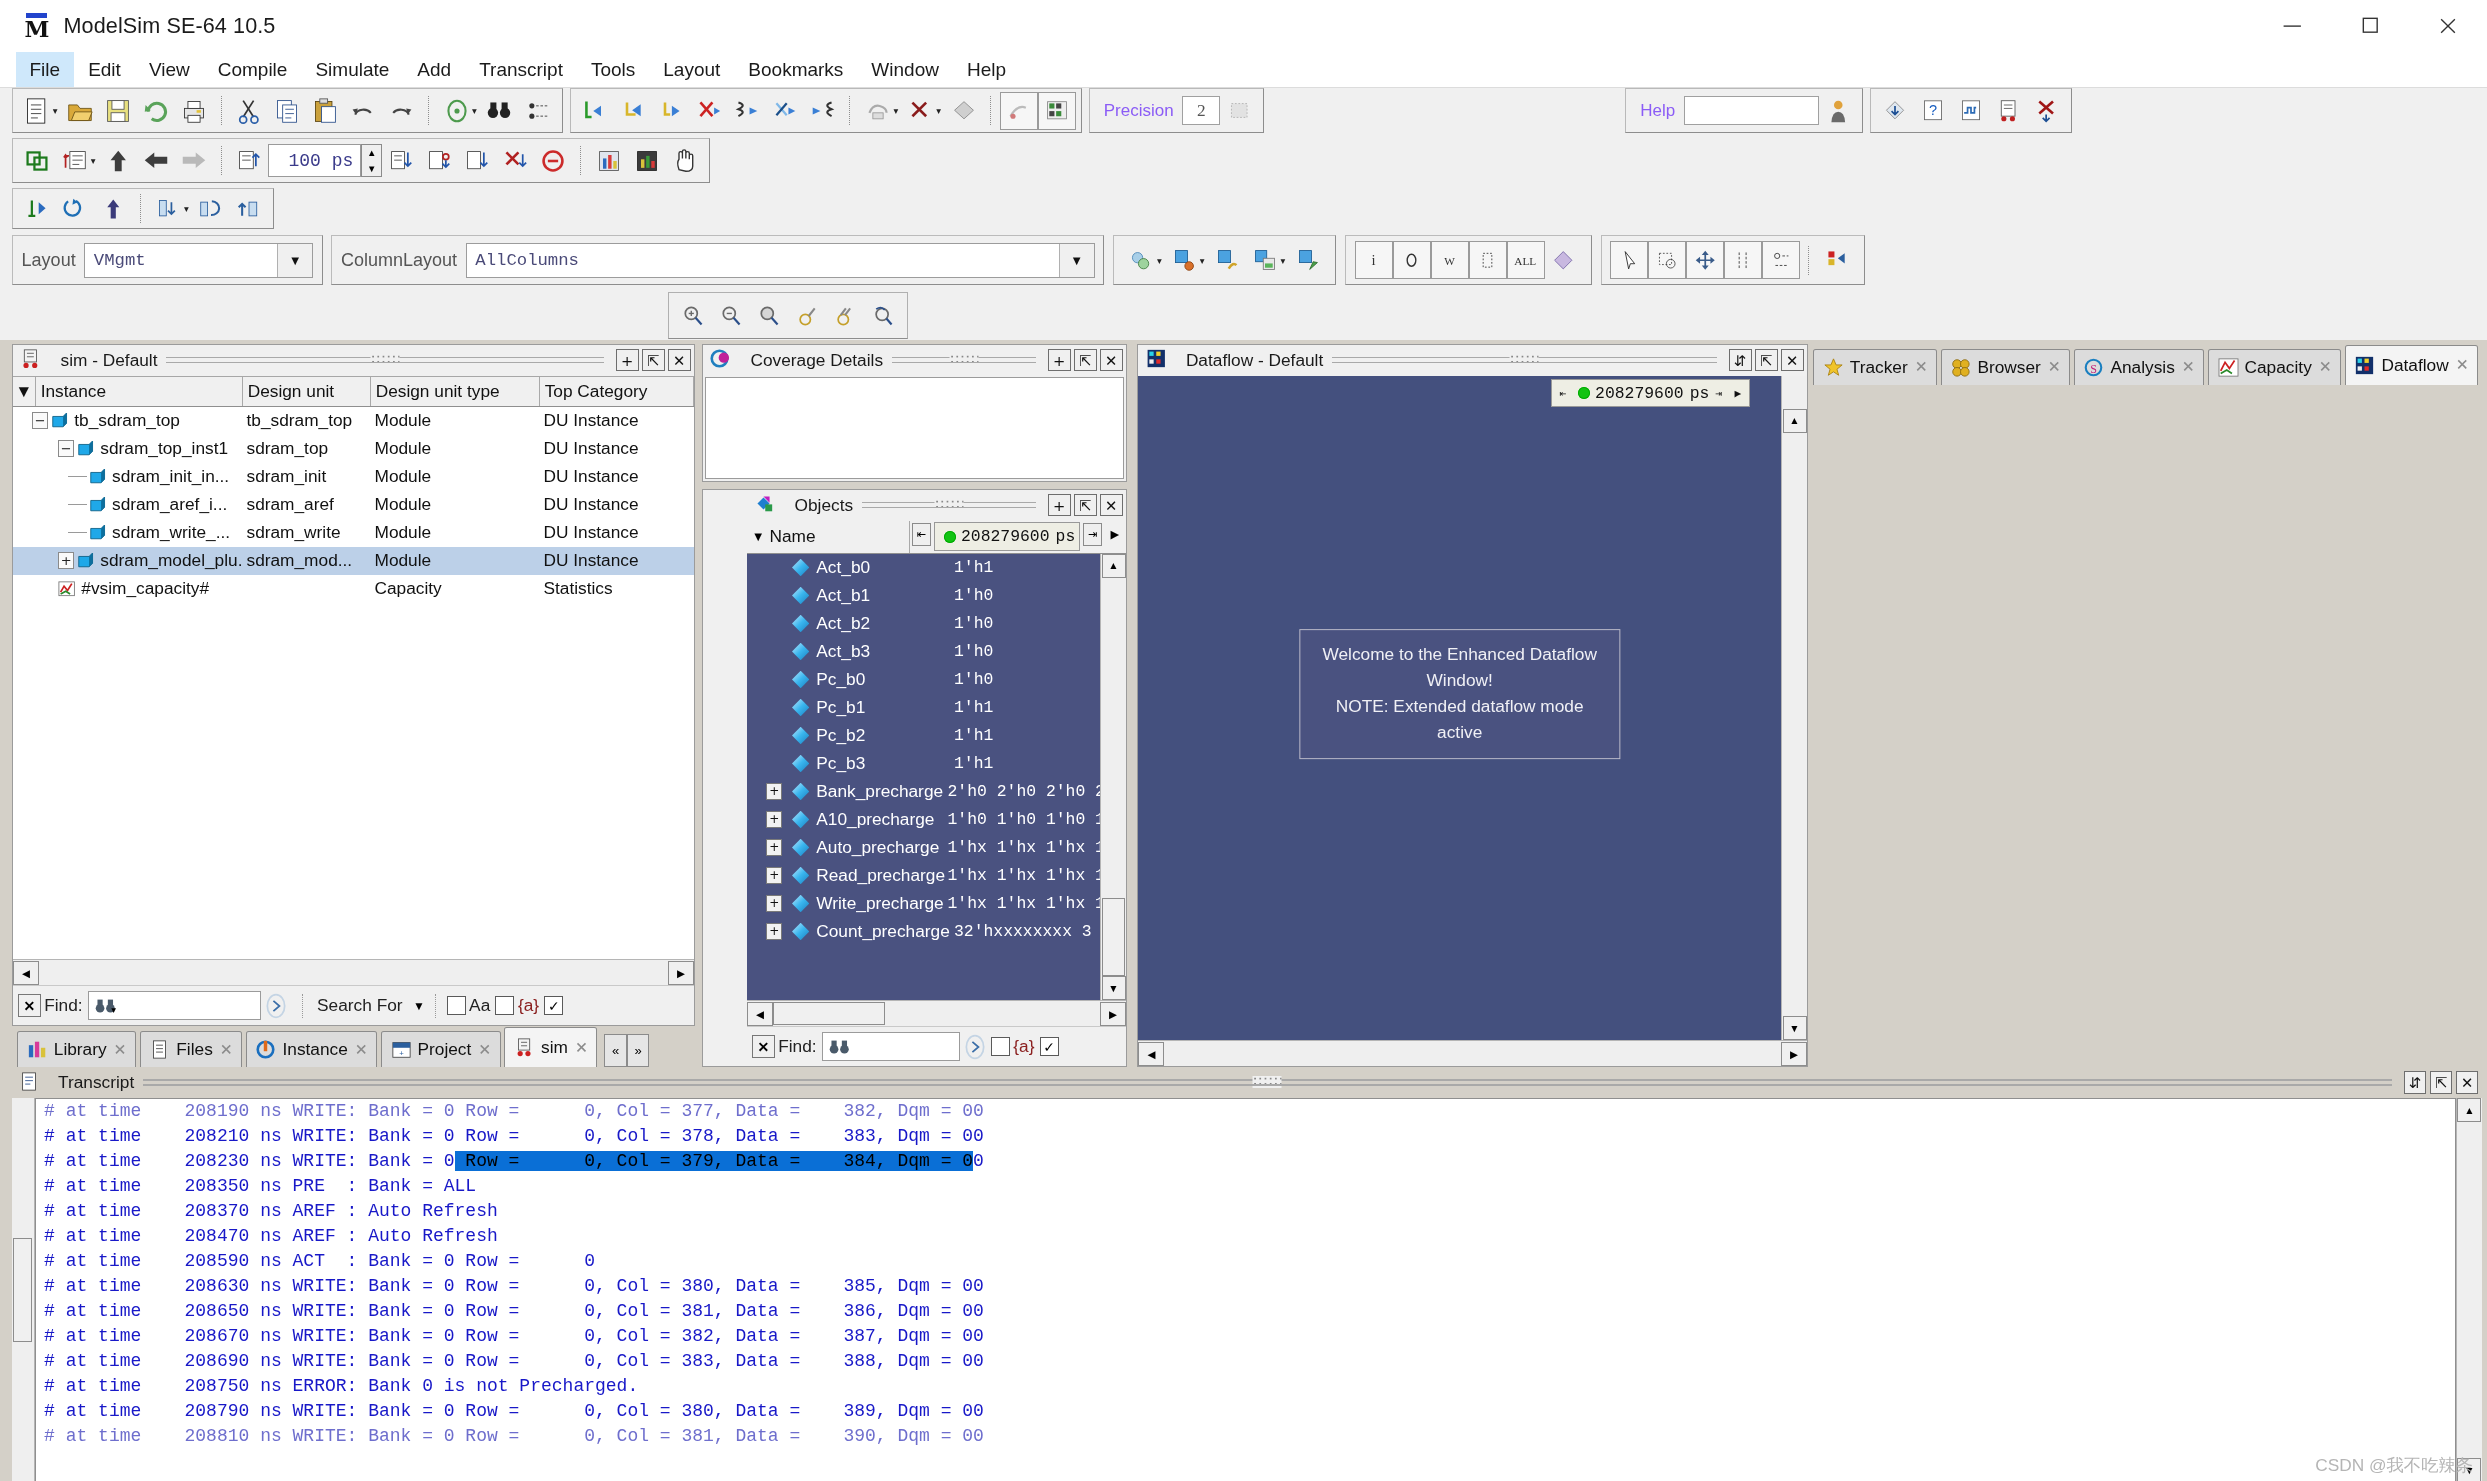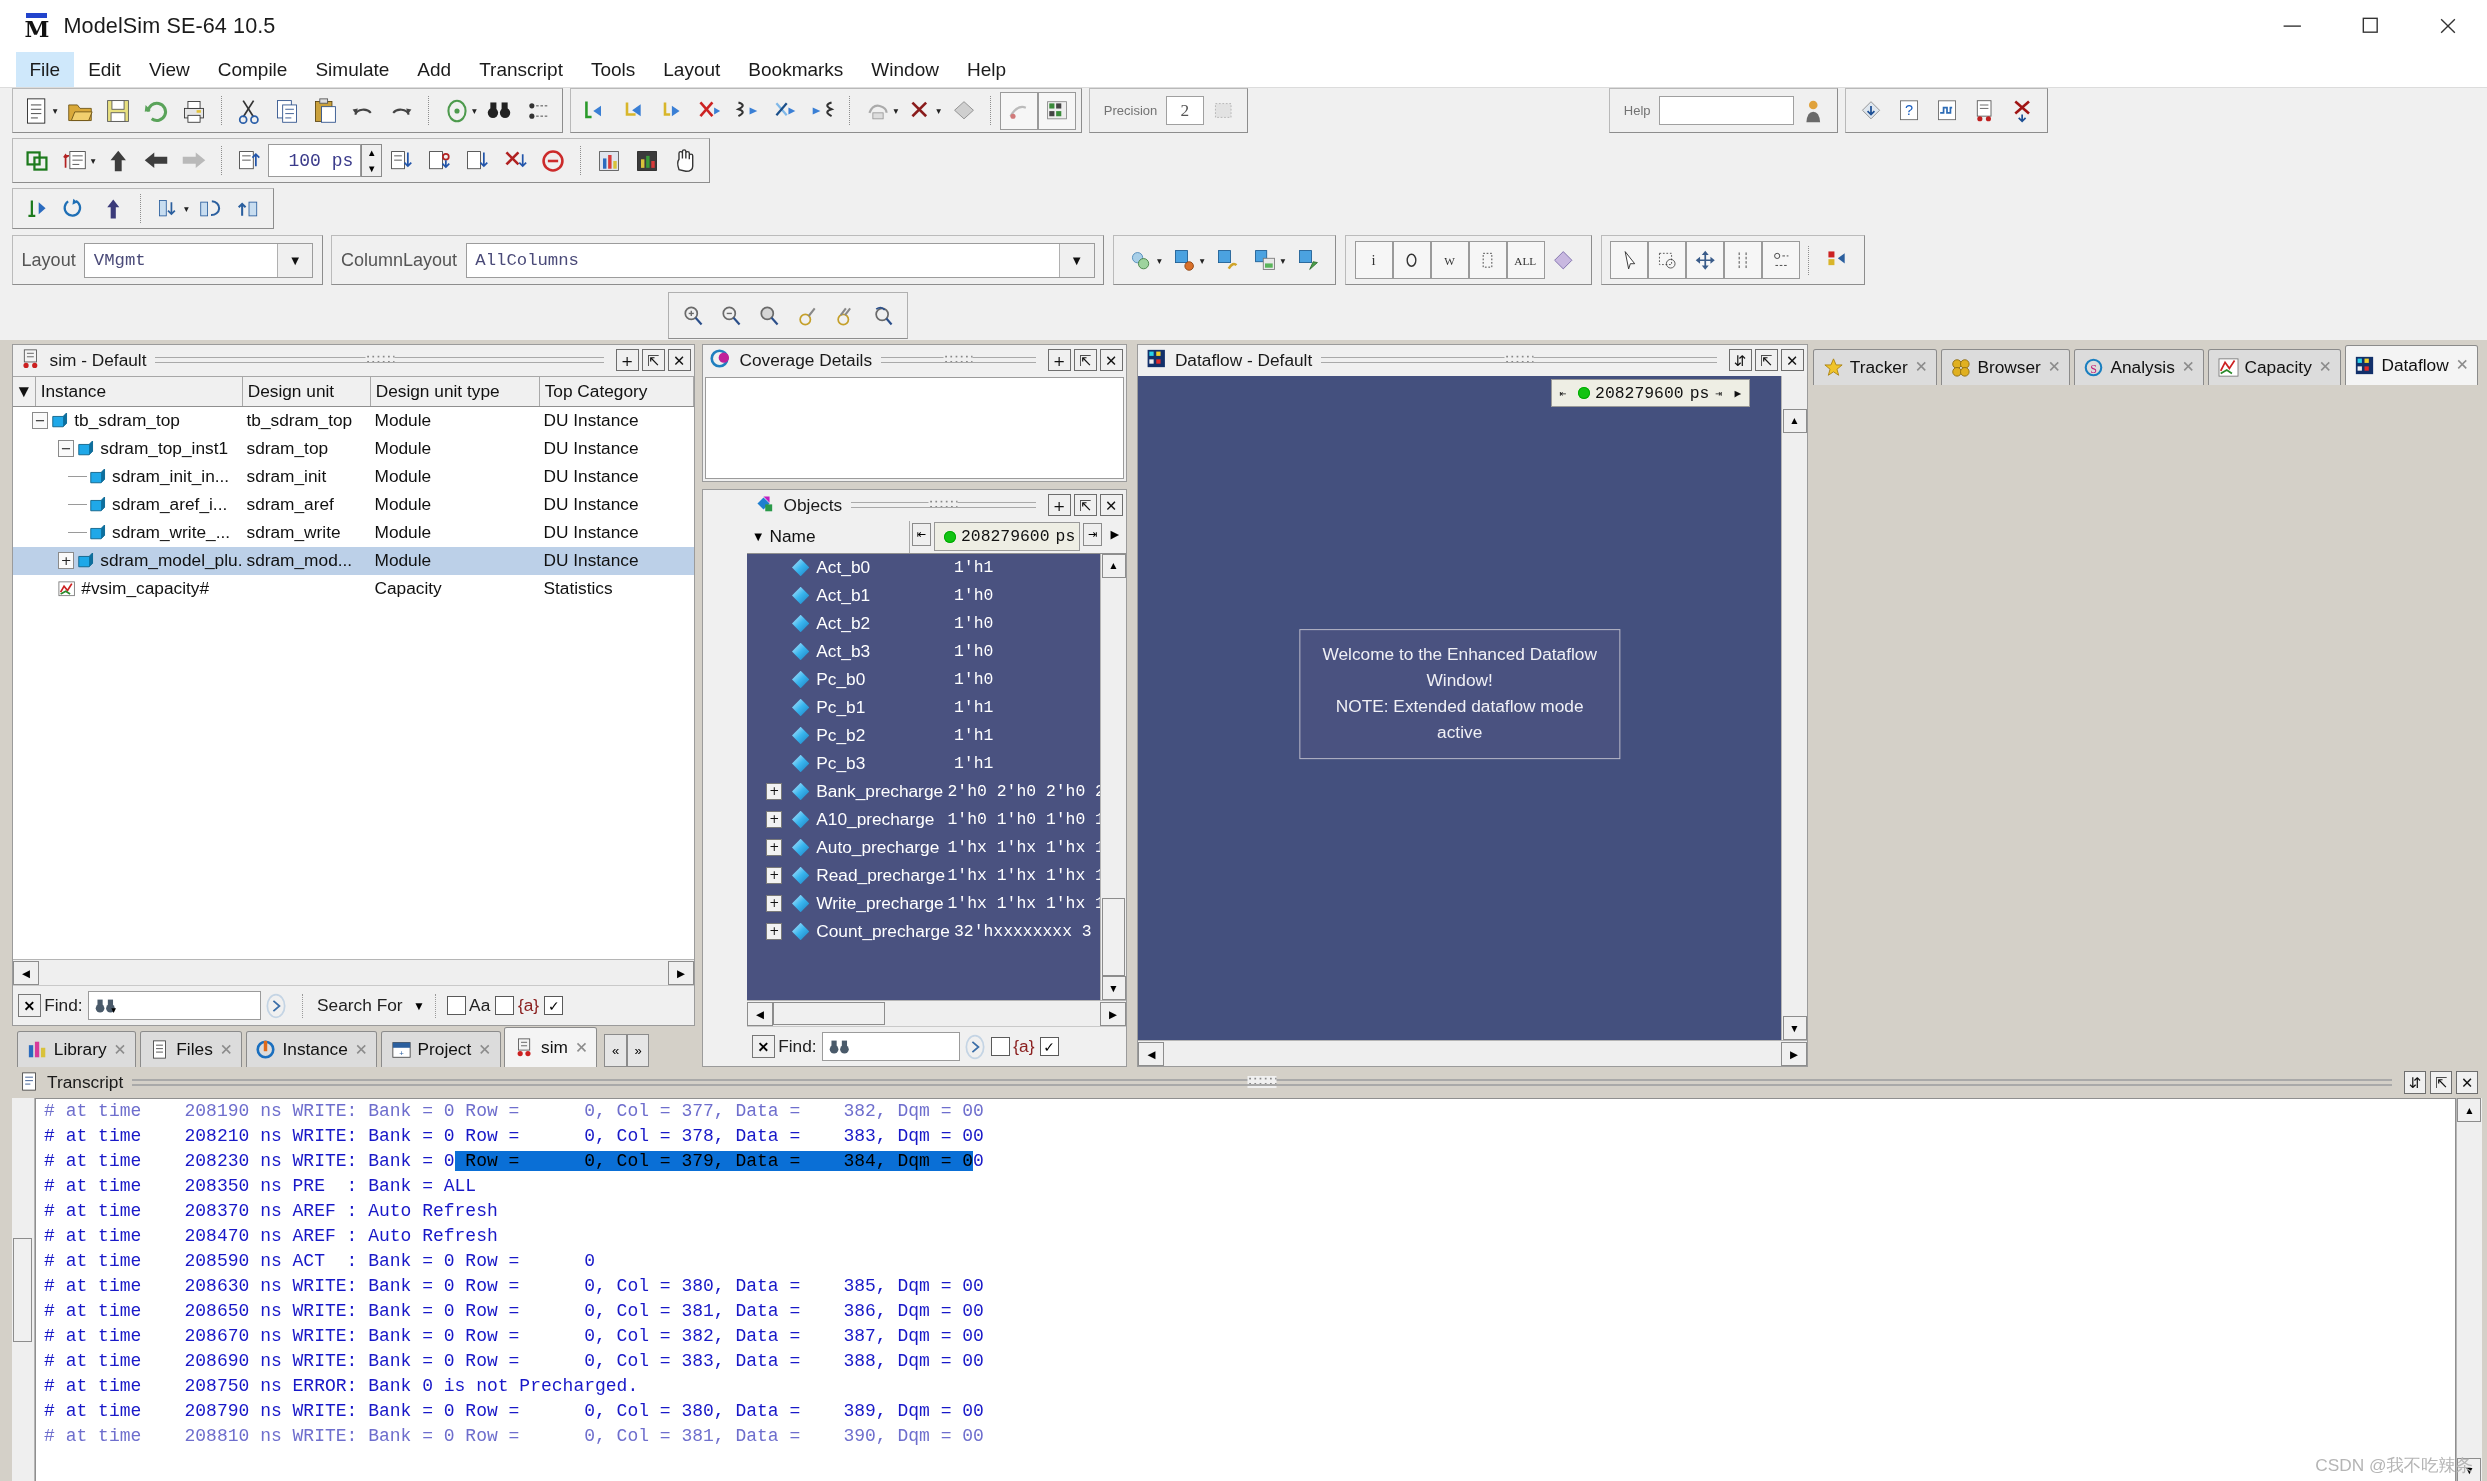--- a/index.html
+++ b/index.html
@@ -88,21 +88,21 @@
   .tbtn {
     width: 38px; height: 38px;
     display: flex; align-items: center; justify-content: center;
     position: relative;
   }
   .tbtn.framed { border: 0.9px solid #9a9a9a; background:#f6f6f6; }
   .tbtn svg { display: block; }
   .tsep { width: 1.7px; height: 29px; margin: 0 7.8px;
           border-left: 1.7px dotted #8e8e8e; }
   .caret { font-size: 9.5px; color: #222; margin-left: -3.5px; margin-right: 3.5px; }
-  .tb-label { font-size: 13px; color: #737373; padding: 0 8.6px; }
+  .tb-label { font-size: 17px; color: #8b5cf6; padding: 0 8.6px; }
   .tb-field {
     background: #ffffff; border: 0.9px solid #a0a0a0;
     height: 29px; display: flex; align-items: center;
     padding: 0 7px; font-size: 17.3px; color: #555;
     font-family: "Liberation Serif", serif;
   }
   .spin-field {
     background: #ffffff; border: 0.9px solid #9a9a9a;
     height: 33px; width: 93px; display: flex; align-items: center; justify-content: flex-end;
     padding-right: 7px;
@@ -137,21 +137,21 @@
   .mainarea { flex: 1; display: flex; background: #d4d0c8; padding: 3.5px 0 0 0; overflow: hidden; }
   .leftcol { width: 695px; display: flex; flex-direction: column; padding-left: 12px; }
   .midcol  { width: 432px; display: flex; flex-direction: column; padding-left: 7px; }
   .rightcol{ flex: 1; display: flex; padding-left: 10.4px; padding-right: 5.2px; }
 
   .panel { display: flex; flex-direction: column; background: #f0f0f0; border: 0.9px solid #9b9b9b; }
   .panel-head {
     height: 31px; display: flex; align-items: center; background: #f0f0f0;
     padding: 0 3.5px 0 7px; flex: 0 0 31px;
   }
-  .panel-title { font-size: 17.3px; color: #1a1a1a; white-space: nowrap; margin-left: 7px; }
+  .panel-title { font-size: 17.3px; color: #1a1a1a; white-space: nowrap; margin-left: 18px; }
   .grip { flex: 1; height: 14px; margin: 0 8.6px; position: relative; }
   .grip::before, .grip::after {
     content: ''; position: absolute; left: 0; right: 0; height: 1.7px; background: #a9a9a9;
   }
   .grip::before { top: 3.5px; } .grip::after { top: 8.6px; }
   .grip .dots {
     position: absolute; left: 50%; transform: translateX(-50%); top: 0.9px;
     width: 29px; height: 12px; background: #f0f0f0;
     background-image: radial-gradient(#888 35%, transparent 36%);
     background-size: 5.2px 5.2px;

